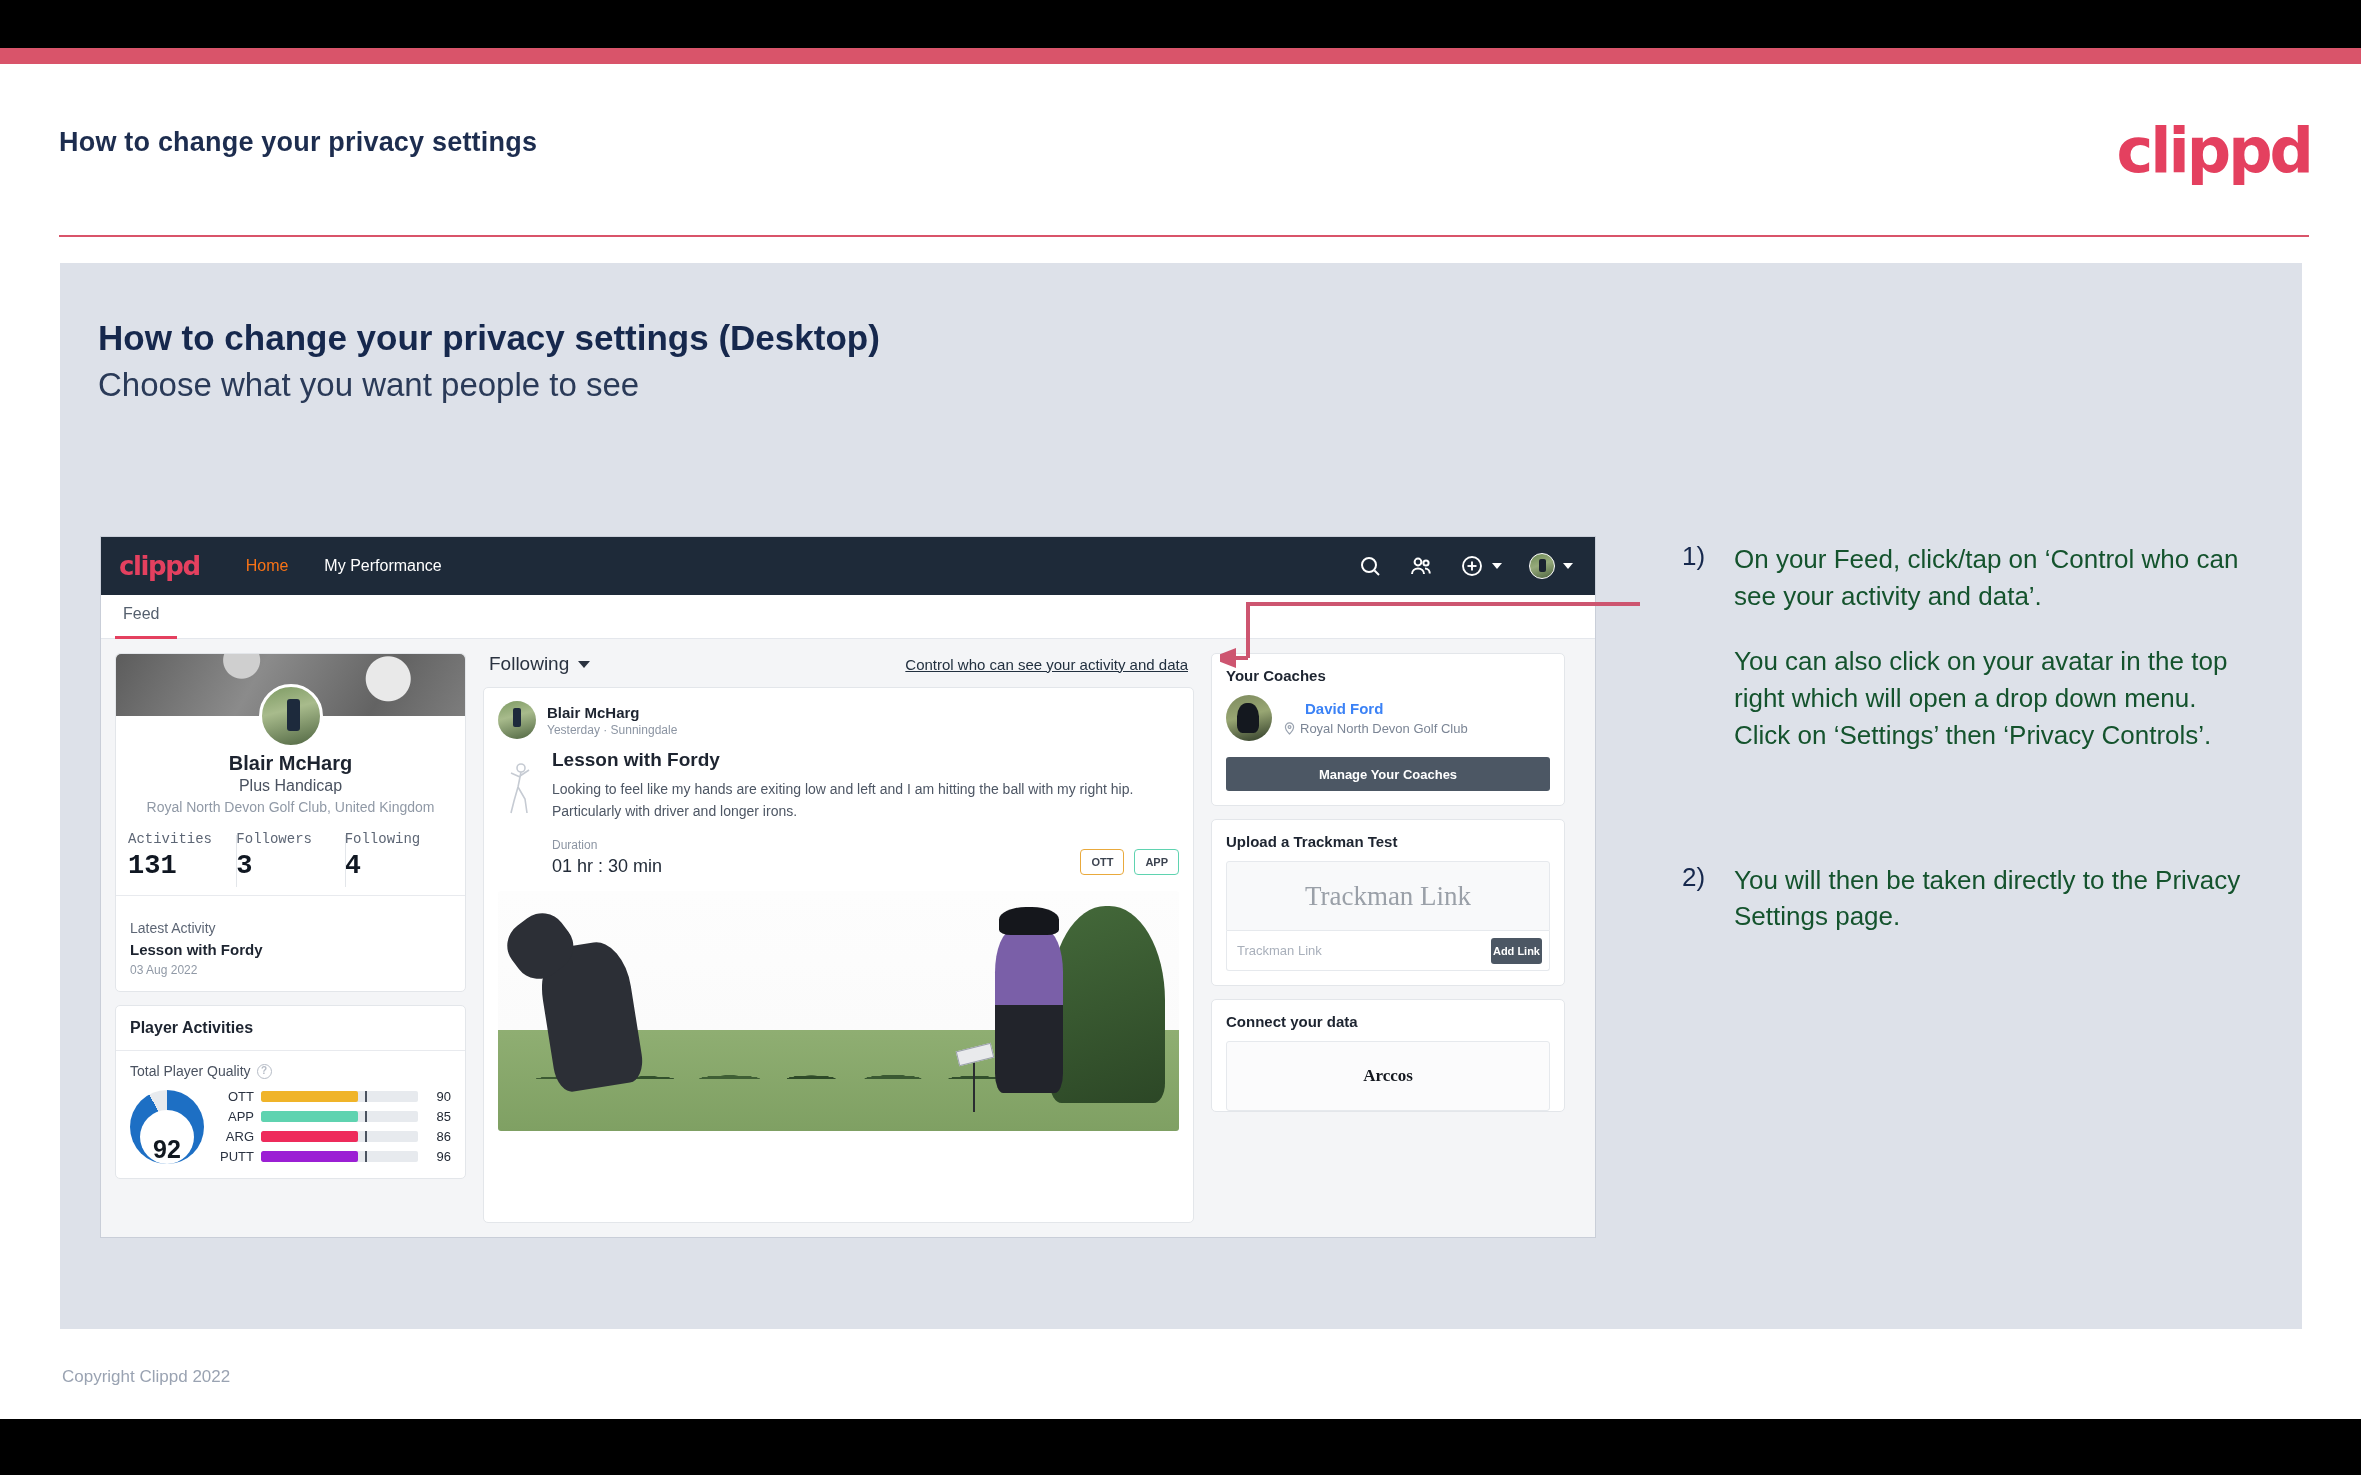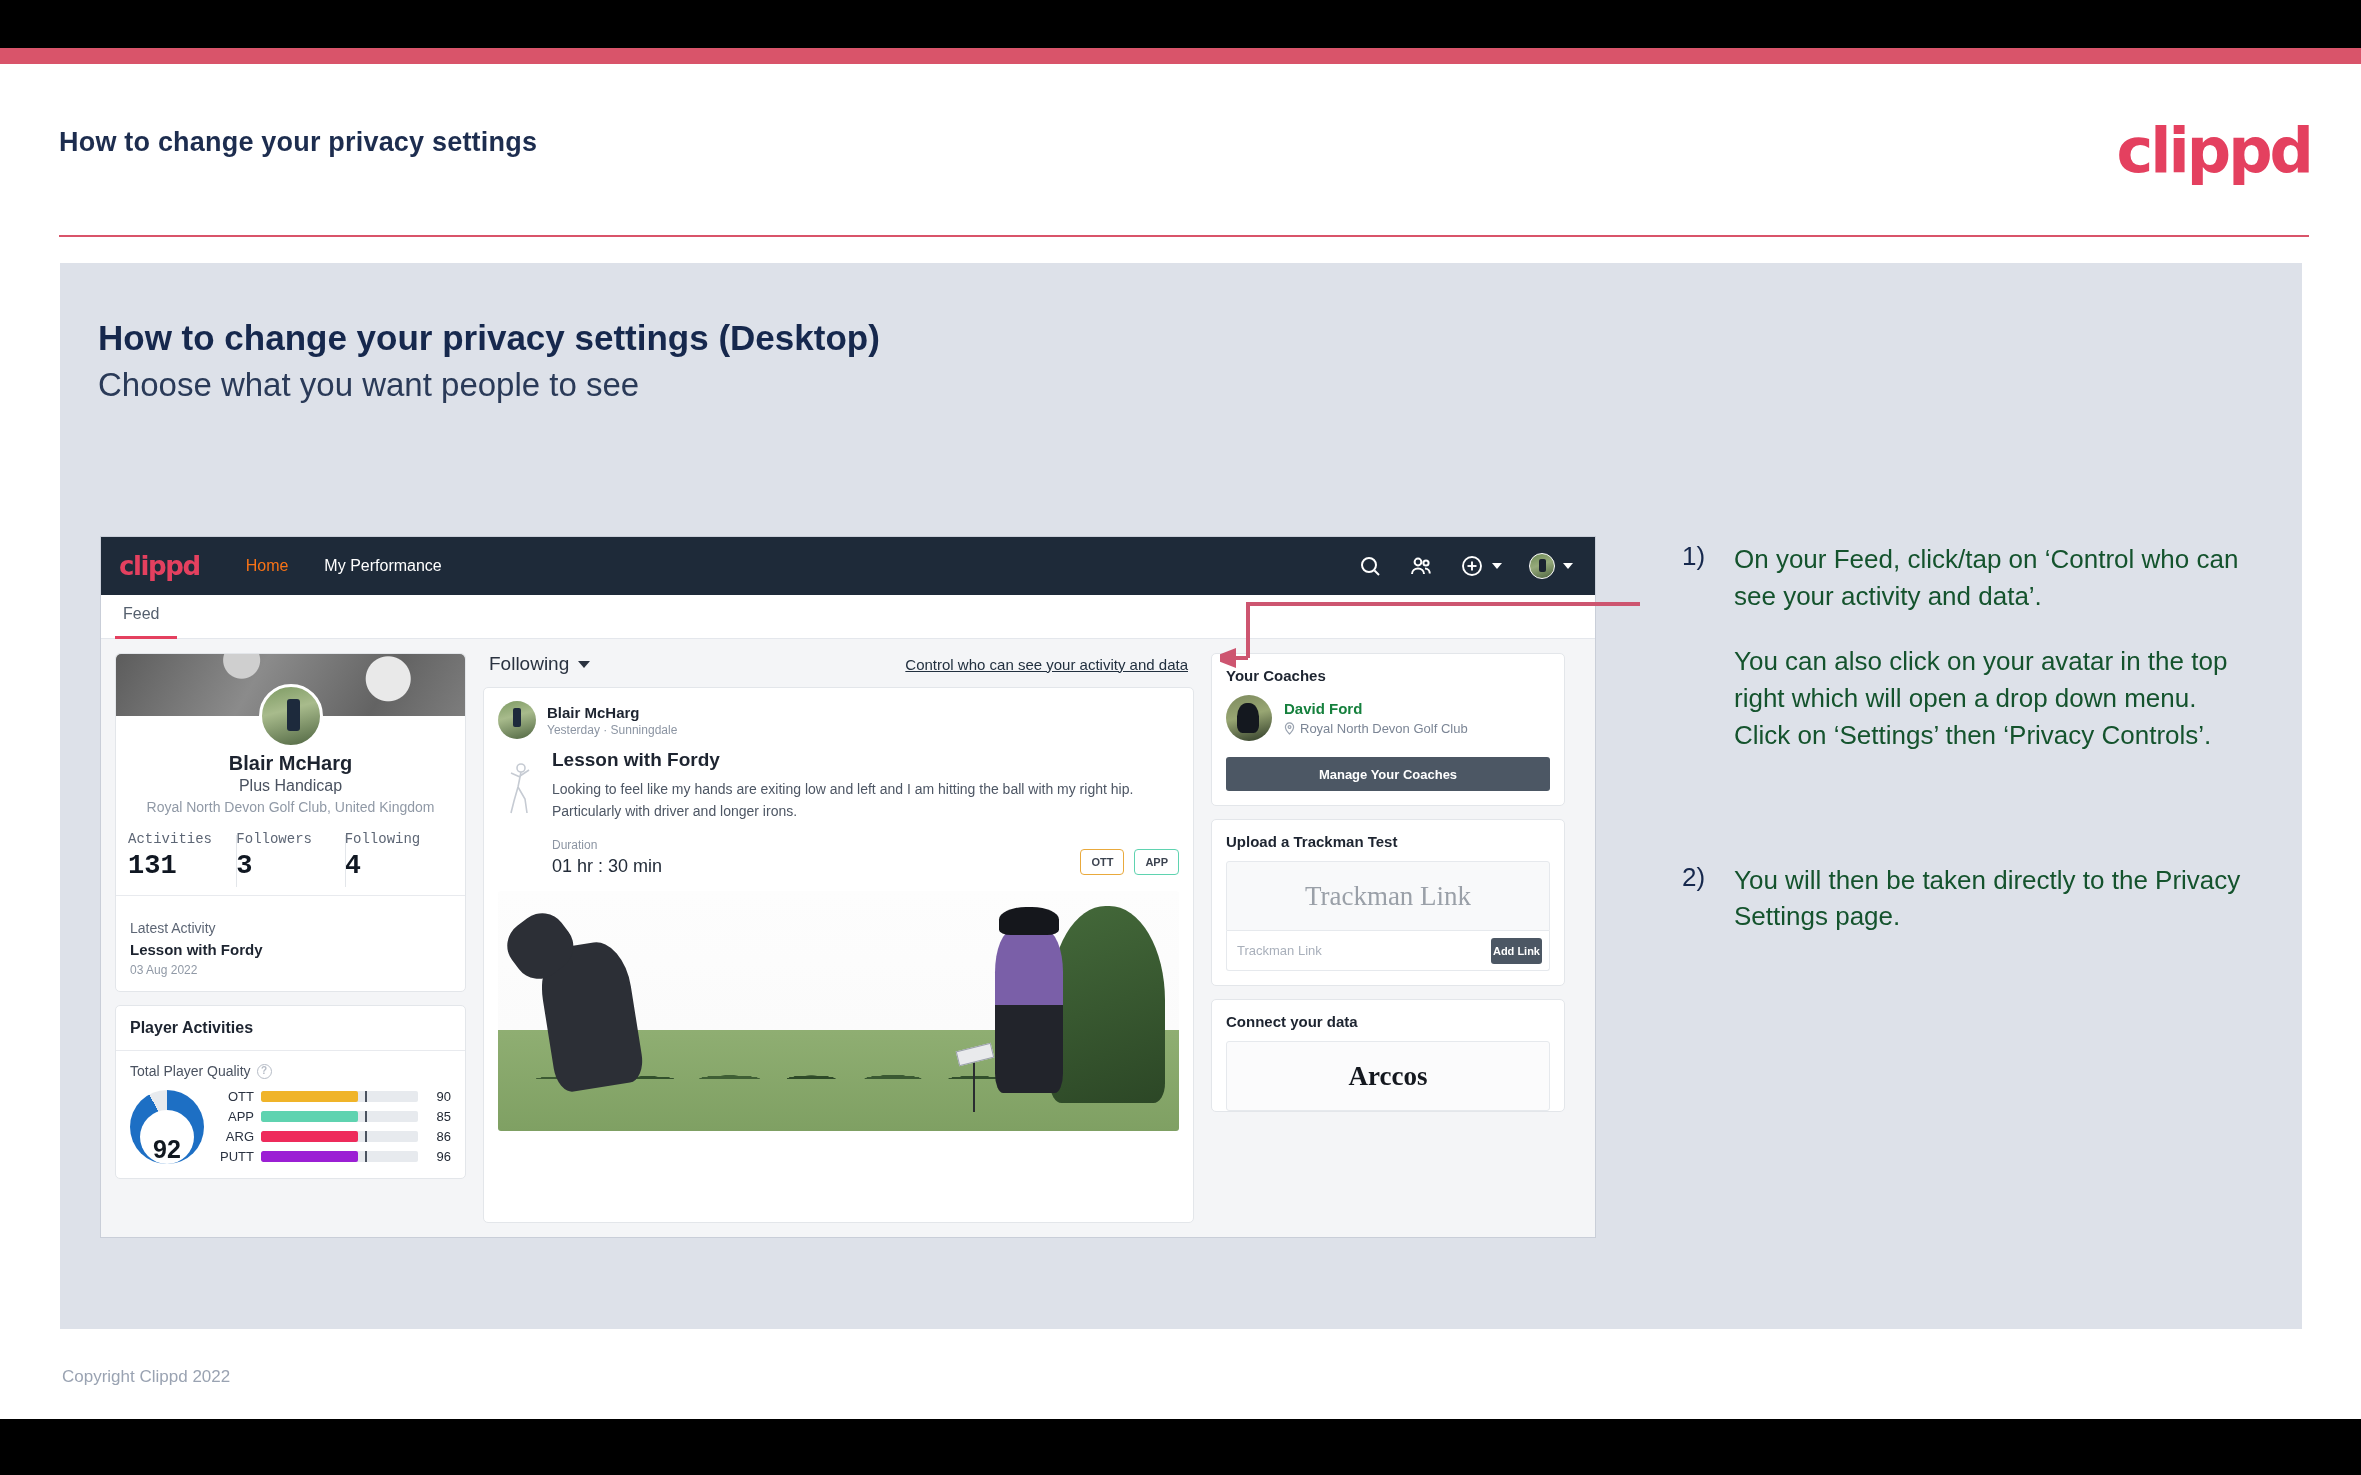--- a/index.html
+++ b/index.html
@@ -254,21 +254,21 @@
   .rc-title { padding:13px 14px 0; font-size:15px; font-weight:700; color:#1d2430; }
   .coach-row { display:flex; align-items:center; gap:12px; padding:11px 14px 0; }
   .coach-avatar {
     width:46px; height:46px; border-radius:50%; flex:none; overflow:hidden; position:relative;
     background:linear-gradient(165deg,#7d8a5e 0%,#98a673 45%,#2e3a27 100%);
   }
   .coach-avatar::after{
     content:""; position:absolute; left:11px; top:8px; width:22px; height:30px;
     background:#14181f; border-radius:45% 45% 25% 25%;
   }
-  .coach-name { font-size:15px; font-weight:700; color:#15803d; }
+  .coach-name { font-size:15px; font-weight:700; color:#3b82f6;margin-left:21px; }
   .coach-club { font-size:13px; color:#7b8595; margin-top:4px; display:flex; align-items:center; gap:5px; }
   .btn-dark {
     margin:16px 14px 14px; height:34px; background:#4c5764; color:#ffffff;
     font-size:13px; font-weight:700; border:none; border-radius:3px; width:calc(100% - 28px);
     cursor:pointer; font-family:"Liberation Sans", sans-serif;
   }
   .upload-box {
     margin:11px 14px 0; height:70px; background:#f8f9fa; border:1px solid #e6e9ed;
     border-radius:3px 3px 0 0; display:flex; align-items:center; justify-content:center;
   }
@@ -284,21 +284,21 @@
   .input-row input::placeholder { color:#a9b0bb; }
   .btn-add {
     background:#4c5764; color:#ffffff; font-size:11px; font-weight:700;
     border:none; border-radius:3px; padding:7px 2px; cursor:pointer;
     font-family:"Liberation Sans", sans-serif;
   }
   .connect-box {
     margin:11px 14px 0; height:70px; background:#fbfbfc; border:1px solid #e6e9ed;
     border-radius:3px; display:flex; align-items:center; justify-content:center;
   }
-  .connect-wordmark { font-family:"Liberation Serif", serif; font-size:27px; font-weight:700; color:#14181f; }
+  .connect-wordmark { font-family:"Liberation Serif", serif; font-size:17px; font-weight:700; color:#14181f; }
 
   
   .callout { position:absolute; left:1220px; top:590px; width:420px; height:80px; pointer-events:none; }
 
   
   .instructions { position:absolute; left:1682px; top:541px; width:560px; }
   .ins-item { display:flex; gap:18px; margin-bottom:0; }
   .ins-num { font-size:26px; color:#16284d; width:34px; flex:none; }
   .ins-text { font-size:26px; line-height:1.42; color:#14532d; }
   .ins-gap { height:28px; }

